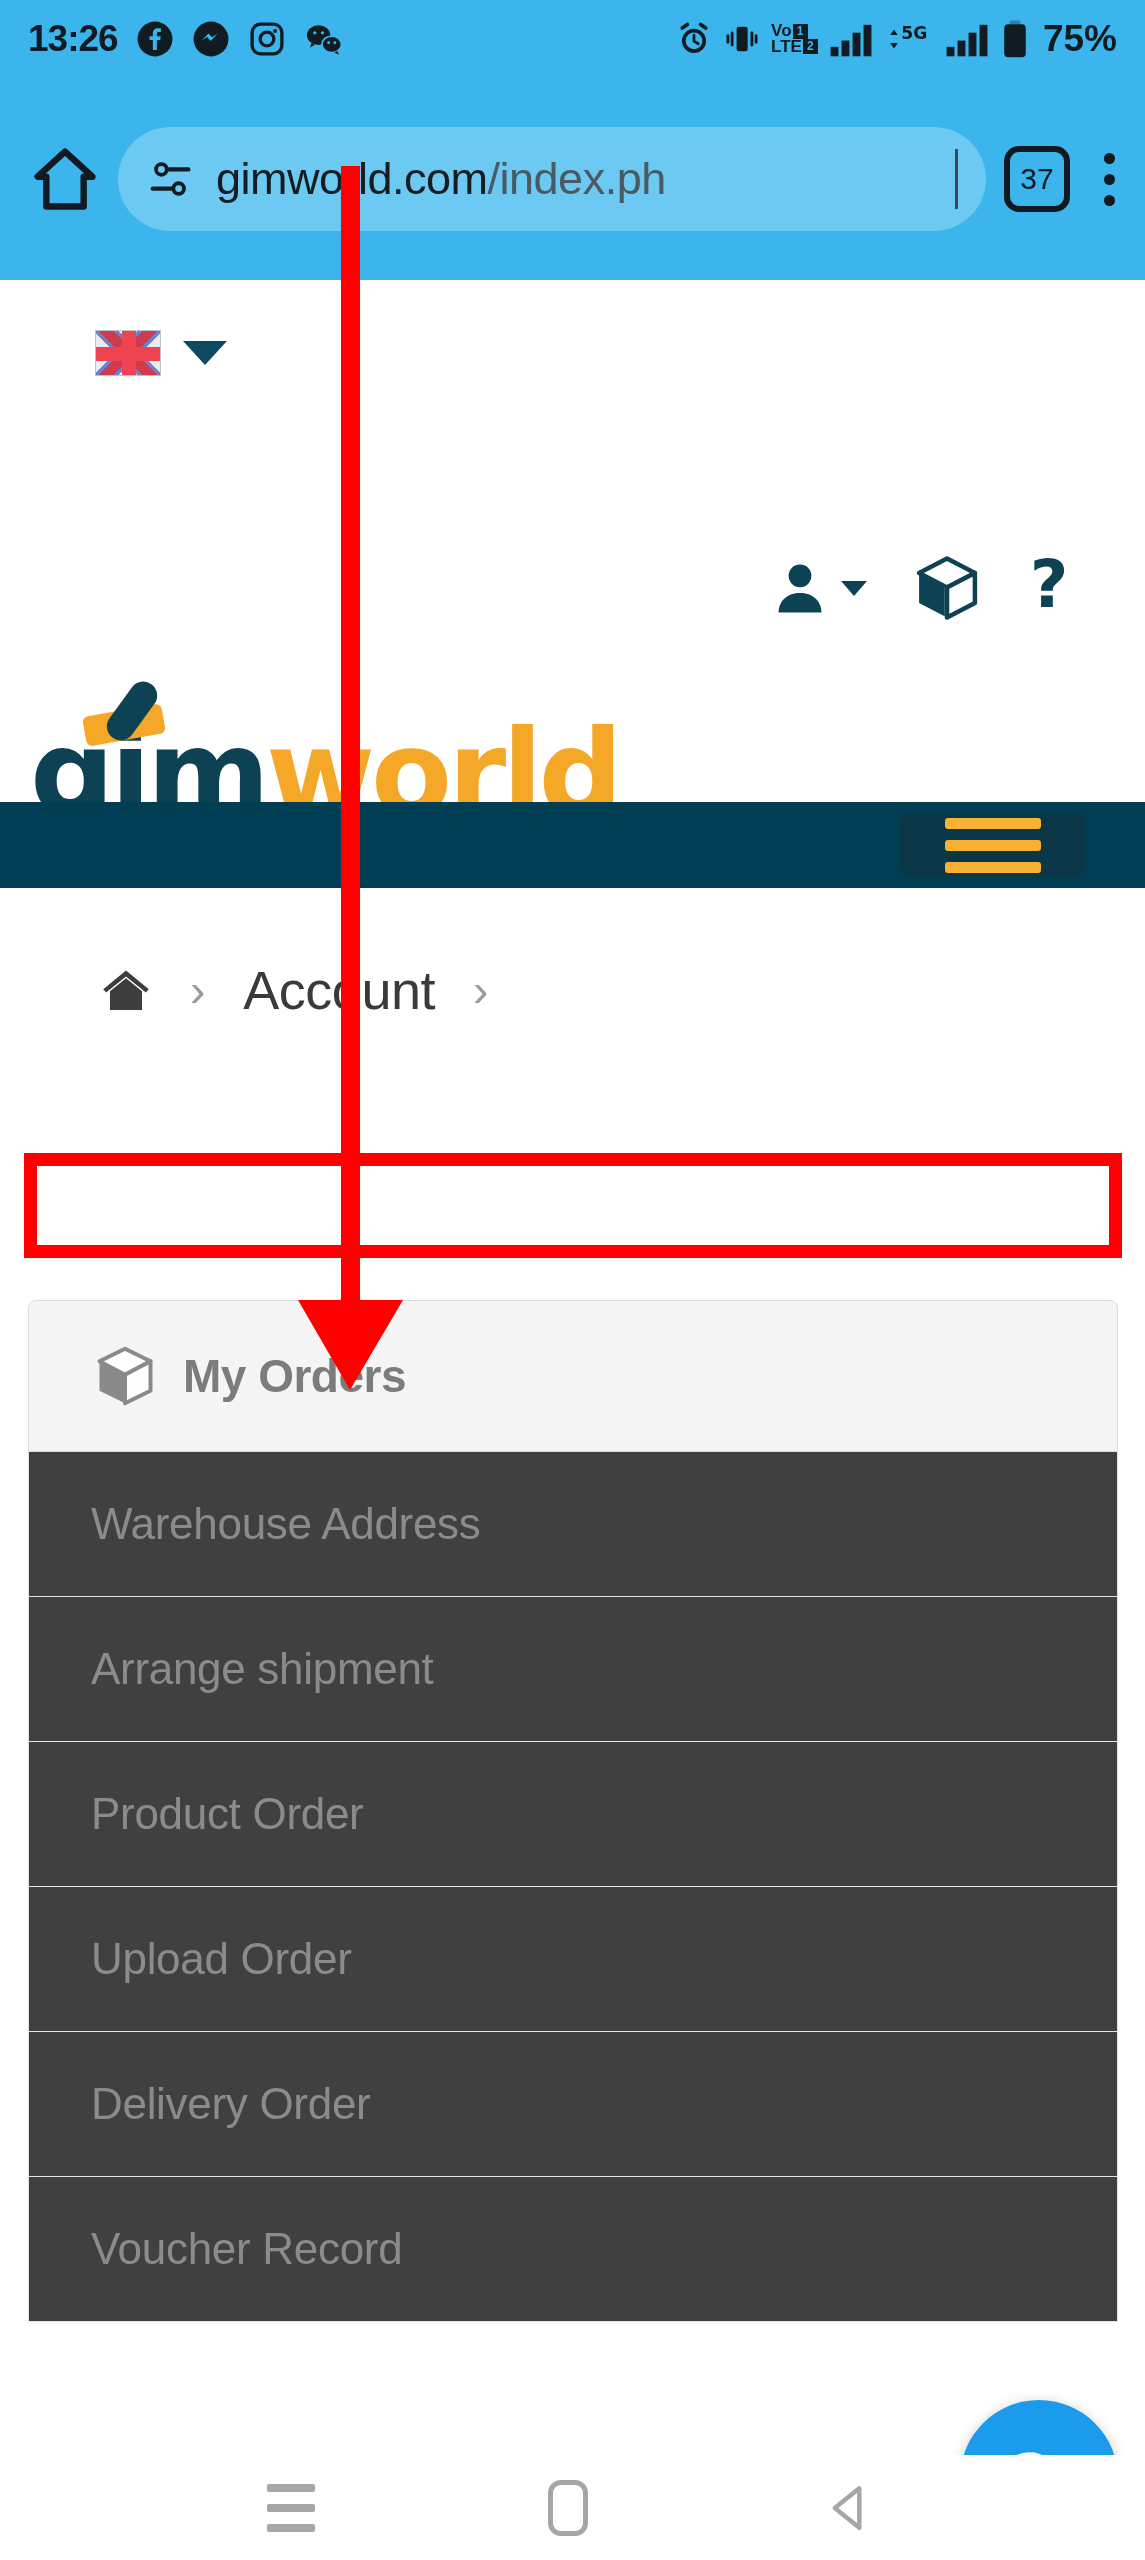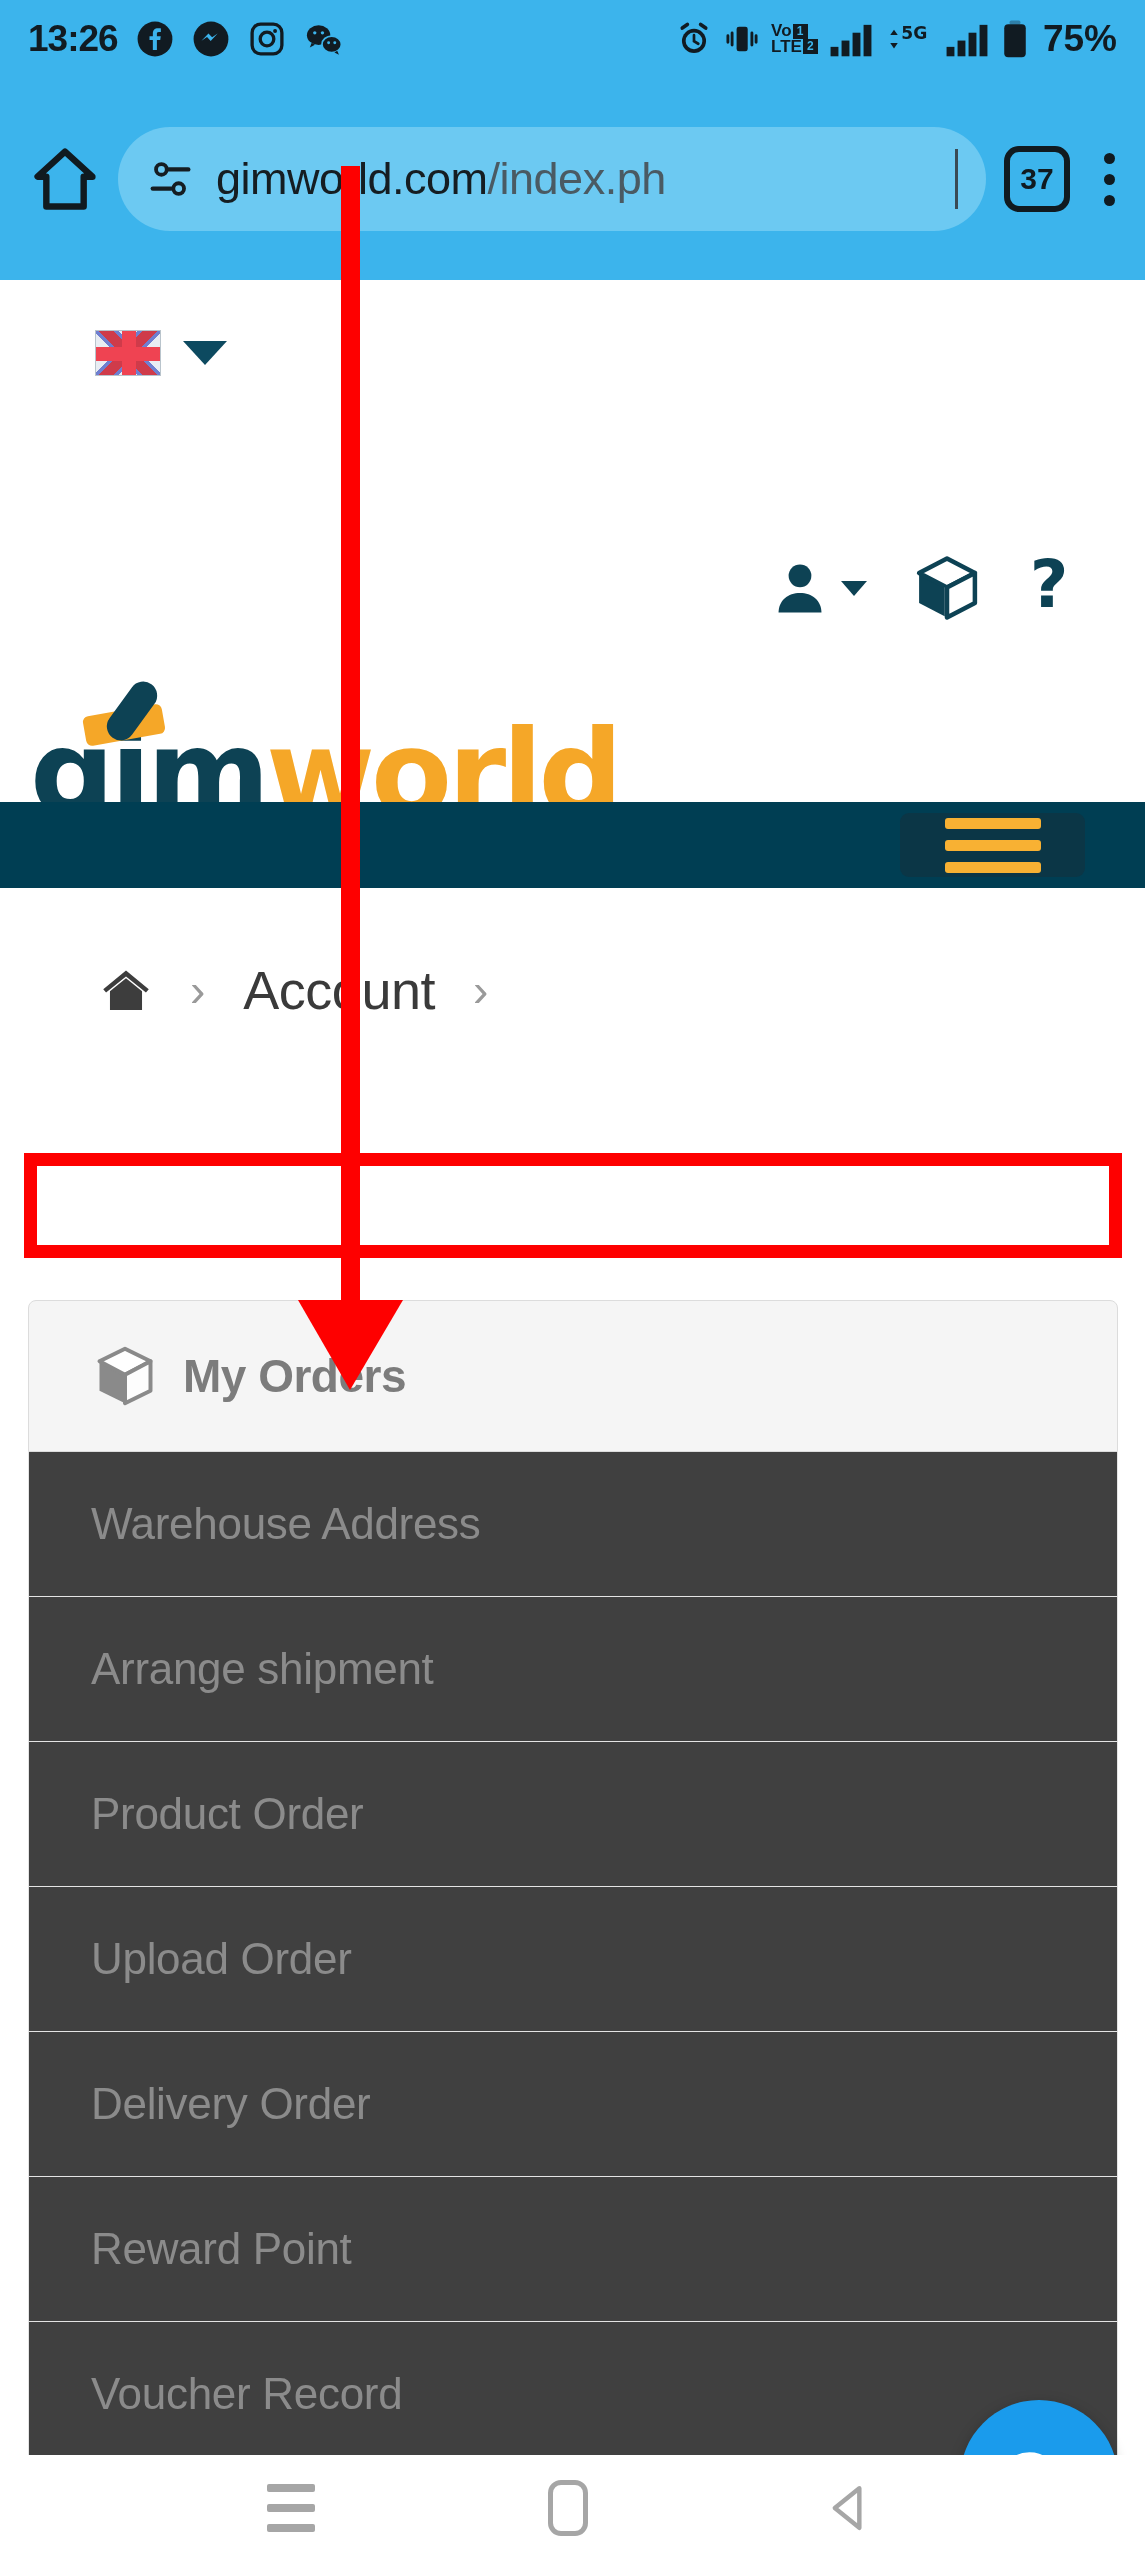--- a/index.html
+++ b/index.html
@@ -35,21 +35,21 @@
     flex:1; height:104px; margin:0 18px; border-radius:52px;
     background:#6cc9f2; display:flex; align-items:center; padding:0 30px; gap:22px;
     overflow:hidden; position:relative;
   }
   .url{ font-size:45px; color:#151d22; white-space:nowrap; letter-spacing:-0.5px;}
   .url .dim{ color:#4a5a63; }
   .url-caret{ position:absolute; right:28px; top:22px; width:3px; height:60px; background:#3a4a54;}
   .tabcount{
     width:66px; height:66px; border:6px solid #101a20; border-radius:15px;
     display:flex; align-items:center; justify-content:center;
-    font-size:30px; font-weight:700; color:#101a20;
+    font-size:30px; font-weight:400; color:#101a20;
   }
   .kebab{ display:flex; flex-direction:column; gap:10px; margin-left:34px;}
   .kebab i{ width:11px;height:11px;border-radius:50%;background:#101a20;display:block;}
 
   
   .page{ position:absolute; top:280px; left:0; width:1145px; height:2175px; background:#fff; }
 
   .lang{ position:absolute; top:50px; left:95px; display:flex; align-items:center; gap:22px;}
   .flag{ width:66px;height:46px; border:1px solid #b9c4cc; position:relative; overflow:hidden;
          background:#e9edf3;}
@@ -324,23 +324,20 @@
         <div class="row">
             <span class="lbl">Product Order</span>
           </div>
         <div class="row">
             <span class="lbl">Upload Order</span>
           </div>
         <div class="row">
             <span class="lbl">Delivery Order</span>
           </div>
         <div class="row">
-            <span class="lbl">Reward Point</span>
-          </div>
-        <div class="row">
             <span class="lbl">Voucher Record</span>
           </div>
 
       </div>
     </div>
 
     <div class="chatbtn">
       <svg width="92" height="92" viewBox="0 0 24 24">
         <path d="M15.5 10.5c0 2.6-2.7 4.7-6 4.7-.6 0-1.2-.1-1.7-.2l-3 1.4 1-2.3c-1.4-.9-2.3-2.2-2.3-3.6 0-2.6 2.7-4.7 6-4.7s6 2.1 6 4.7z" fill="none" stroke="#fff" stroke-width="1.5" stroke-linejoin="round"></path>
         <path d="M13.2 9.1c3.3 0 6 2 6 4.5 0 1.4-.8 2.6-2.1 3.4l.9 2.2-2.8-1.3c-.5.1-1 .2-1.6.2-1.8 0-3.4-.6-4.5-1.6 3.1-.1 5.6-2.1 5.6-4.6 0-1-.4-1.9-1-2.7z" fill="#fff"></path>

